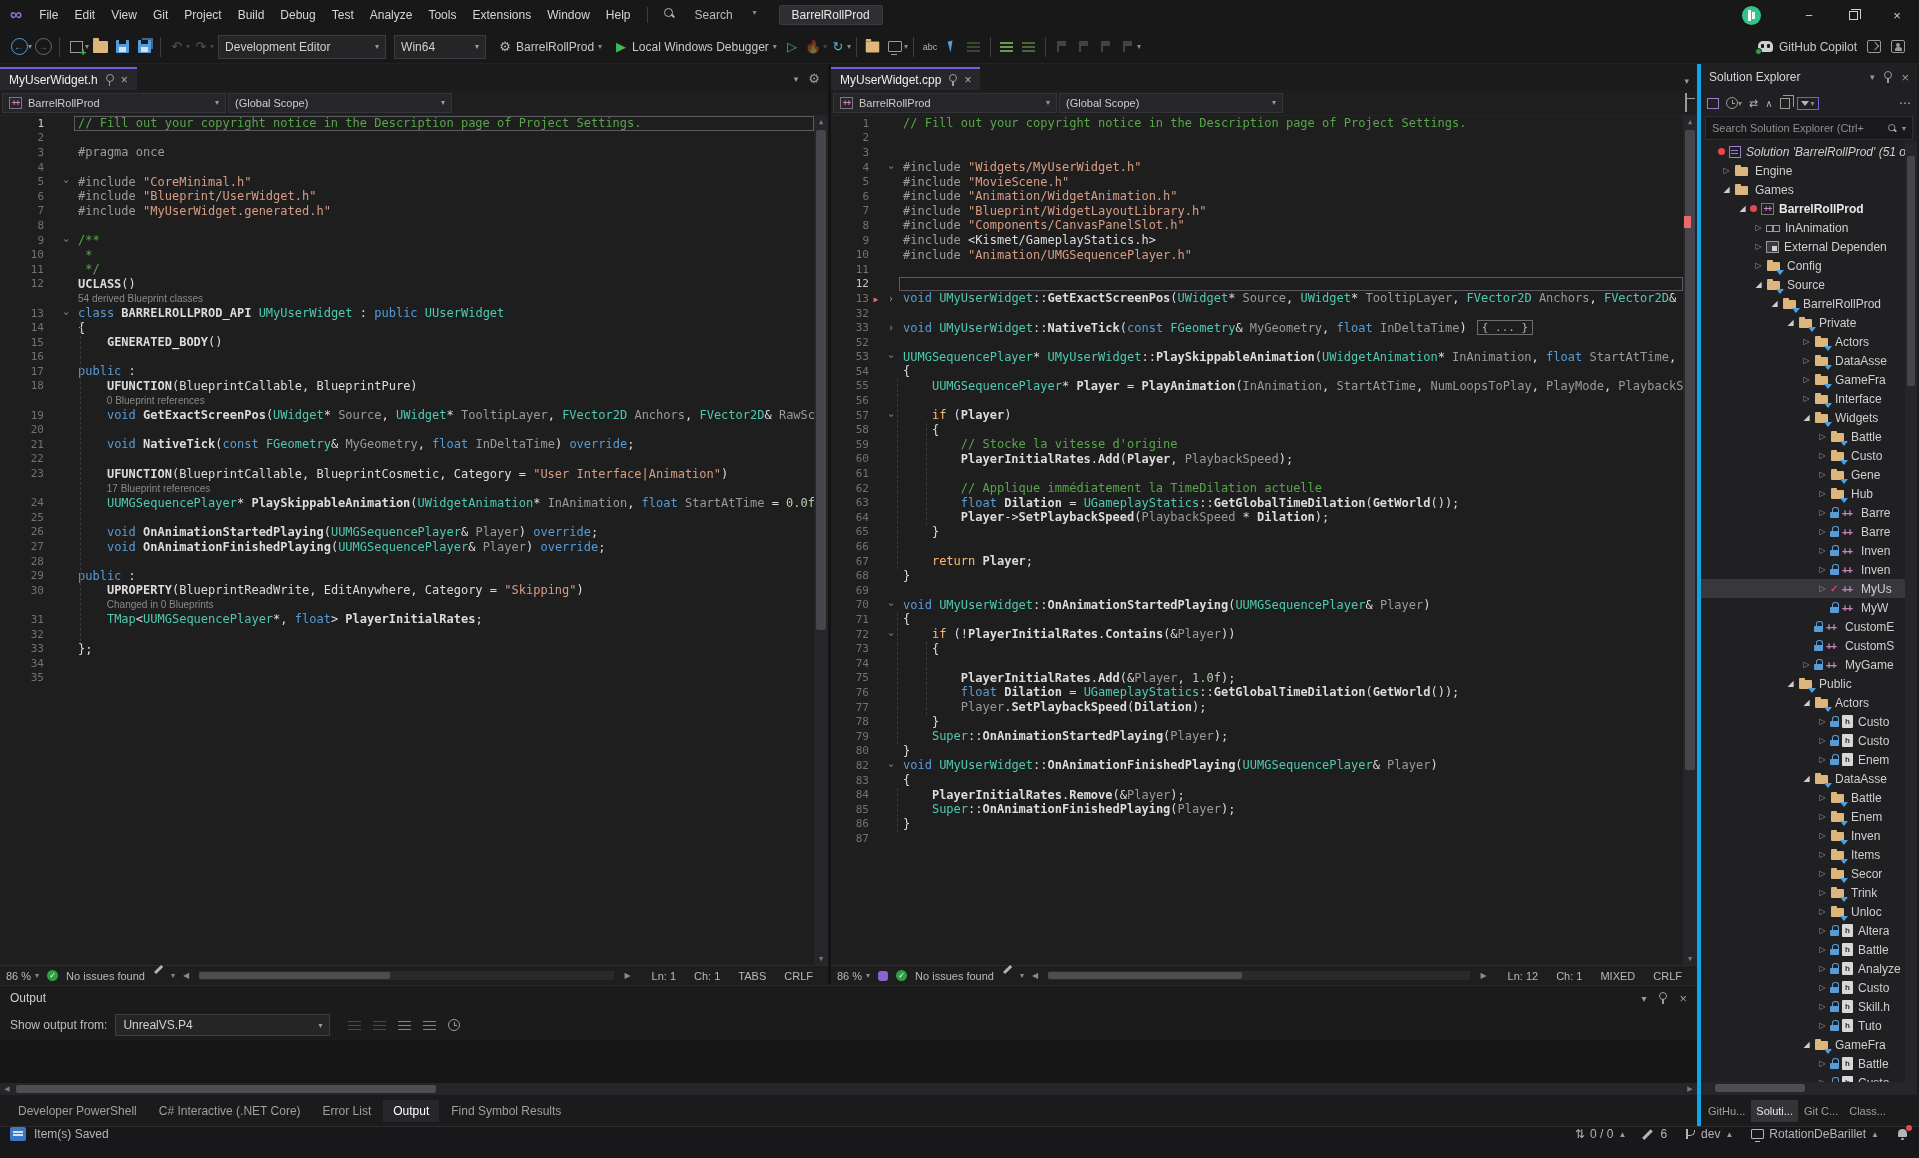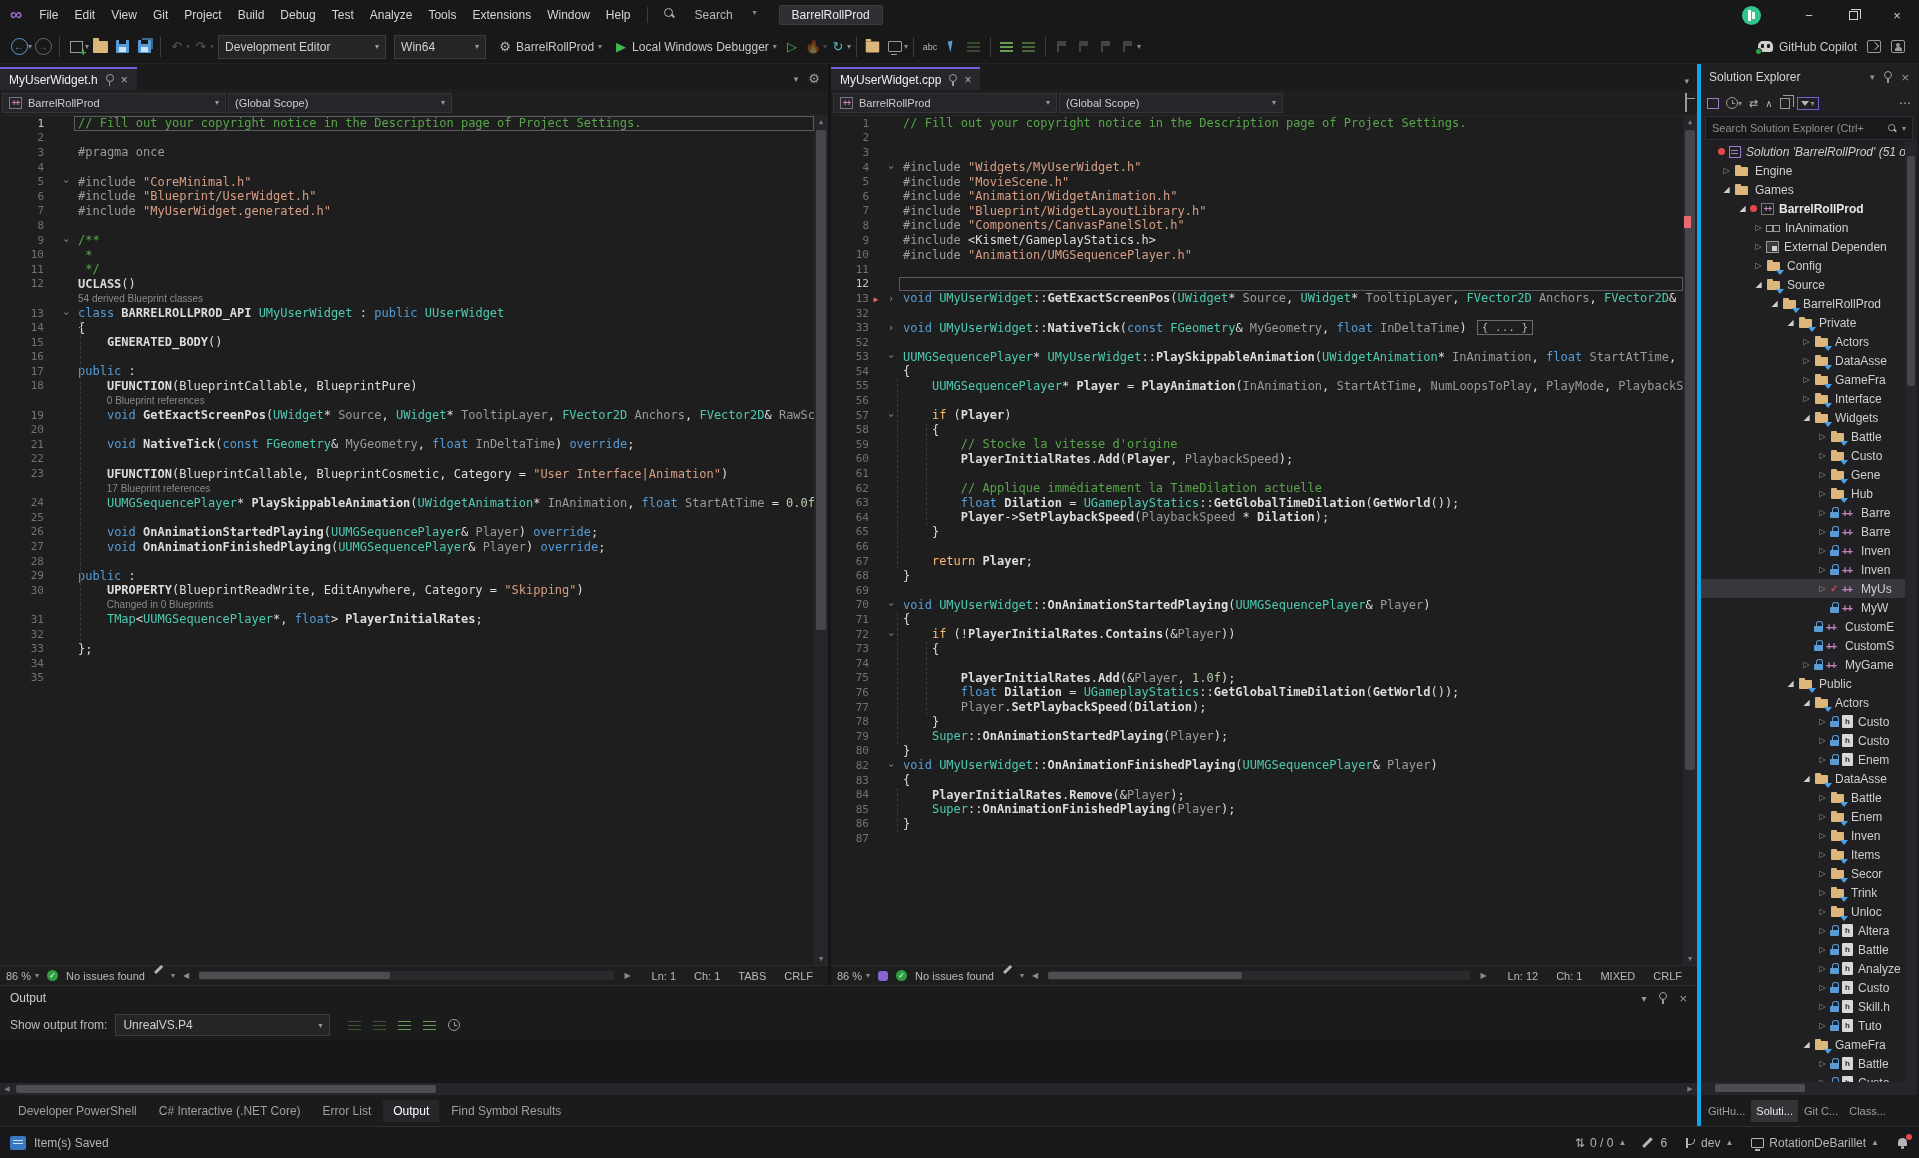--- a/index.html
+++ b/index.html
@@ -192,21 +192,21 @@
   .rchk{color:#d0494f;font-weight:bold;font-size:10px;flex:none;width:10px}
   .tree-vscroll{position:absolute;right:0;top:0;bottom:0;width:12px;background:#26262a}
   .tree-vscroll .thumb{position:absolute;left:2px;top:14px;width:8px;height:230px;background:#45454b;border-radius:2px}
   .ex-hscroll{height:13px;background:#26262a;position:relative;flex:none}
   .ex-hscroll .hthumb{position:absolute;left:14px;top:2px;width:90px;height:8px;background:#4d4d52;border-radius:2px}
   .etabs{height:31px;display:flex;align-items:center;gap:1px;padding:0 2px;font-size:11px;color:#9f9f9f;flex:none;background:#1b1b1c}
   .etab{padding:5px 5px}
   .etab.active{background:#333338;color:#e8e8e8}
 
   
-  .statusbar{height:32px;background:#18181b;border-top:1px solid #2d2d31;display:flex;align-items:center;font-size:12px;color:#b5b5b5;flex:none;padding:0 10px}
+  .statusbar{height:32px;background:#18181b;border-top:1px solid #2d2d31;display:flex;align-items:flex-start;font-size:12px;color:#b5b5b5;flex:none;padding:0 10px}
   .sb-ico{width:16px;height:14px;background:#3b78c3;border-radius:2px;margin-right:8px;position:relative}
   .sb-ico::before{content:"";position:absolute;left:3px;top:4px;width:10px;height:1.6px;background:#cfe3f5;box-shadow:0 3px 0 #cfe3f5}
   .sb-right{margin-left:auto;display:flex;align-items:center;gap:18px}
   .sb-item{display:flex;align-items:center;gap:5px;white-space:nowrap}
   .upchev{font-size:8px;color:#9a9a9a}
   .pencil2{width:11px;height:11px;position:relative}
   .pencil2::before{content:"";position:absolute;left:0;bottom:0;width:12px;height:2.6px;background:#b5b5b5;transform:rotate(-45deg);transform-origin:left bottom}
   .branch-ic{width:11px;height:12px;position:relative}
   .branch-ic::before{content:"";position:absolute;left:1px;top:1px;width:1.6px;height:10px;background:#b5b5b5}
   .branch-ic::after{content:"";position:absolute;left:2px;top:2px;width:7px;height:5px;border:1.6px solid #b5b5b5;border-left:none;border-top:none;border-radius:0 0 5px 0}

